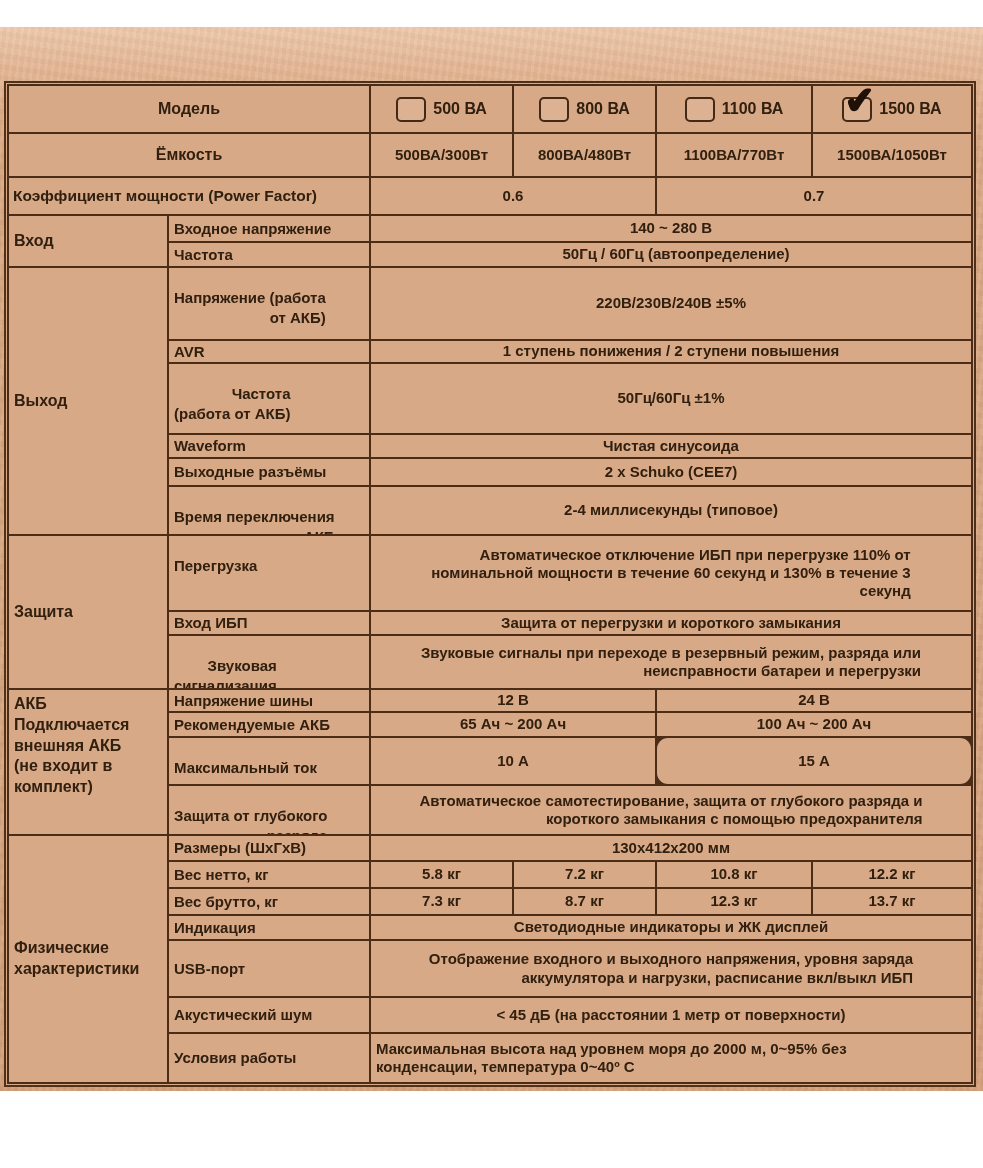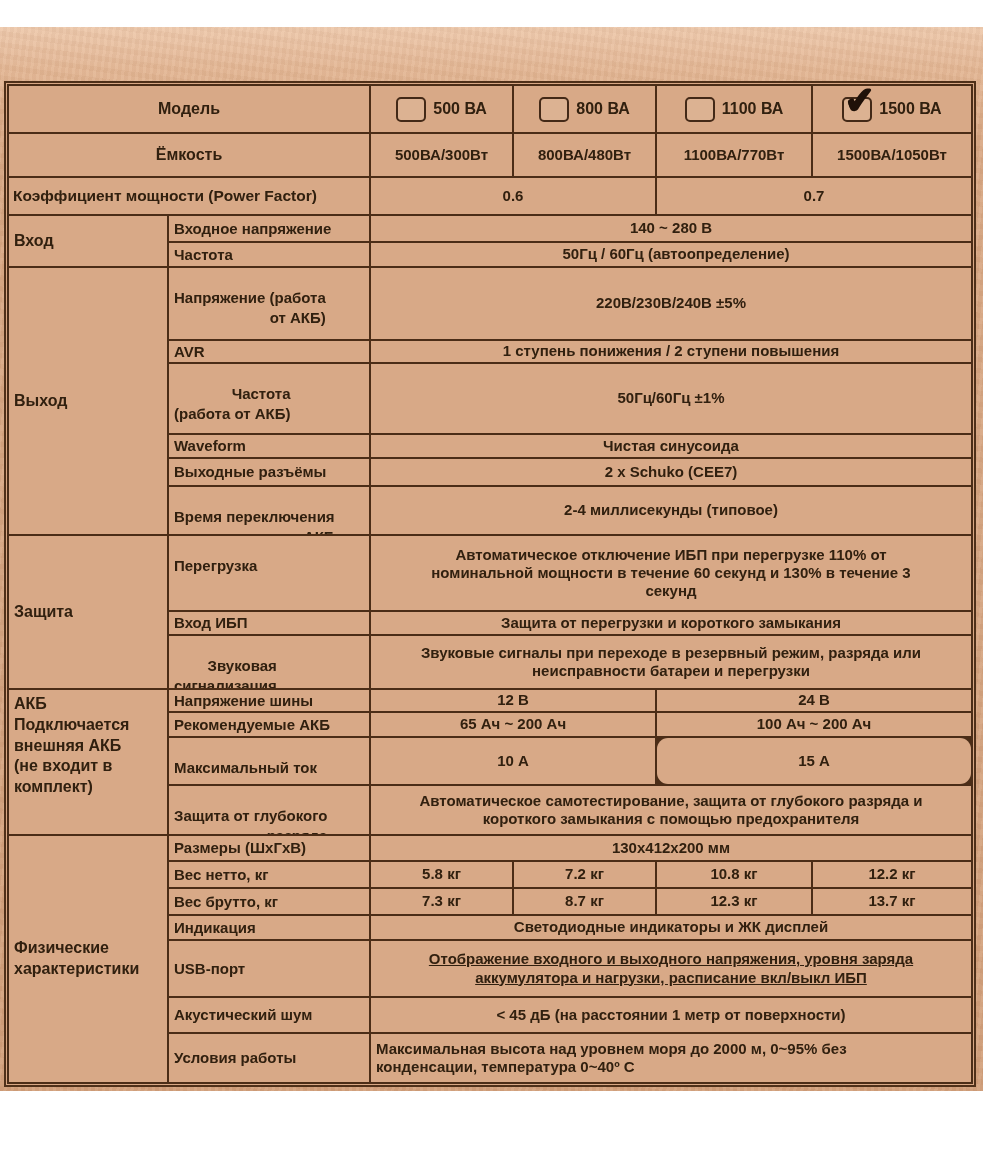--- a/index.html
+++ b/index.html
@@ -32,21 +32,21 @@
   .cell{
     background:#d8a987;
     display:flex;flex-direction:column;justify-content:center;
     padding:2px 5px;
     font-weight:700;
     font-size:15px;line-height:1.22;
     white-space:pre-line;
     box-sizing:border-box;
     overflow:hidden;
   }
-  .center{align-items:center;text-align:center;}
+  .center{align-items:center;text-align:right;}
   .left{align-items:flex-start;text-align:left;}
   .vtop{justify-content:flex-start;padding-top:4px;}
   .header-label{font-size:16px;}
   .pf-label{font-size:15.5px;padding-left:4px;}
   .section-label{font-size:16px;line-height:1.3;}
   .param{font-size:15px;line-height:1.3;justify-content:center;}
   .param.tall{justify-content:flex-start;padding-top:20px;text-align:right;}
   .model-cell{flex-direction:row;align-items:center;justify-content:center;gap:7px;font-size:16px;}
   .checkbox{
     position:relative;width:30px;height:25px;flex:0 0 30px;
@@ -141,20 +141,20 @@
     <div class="cell center value" style="grid-area: 20 / 5 / auto / span 1;">10.8 кг</div>
     <div class="cell center value" style="grid-area: 20 / 6 / auto / span 1;">12.2 кг</div>
     <div class="cell left param" style="grid-area: 21 / 2;">Вес брутто, кг</div>
     <div class="cell center value" style="grid-area: 21 / 3 / auto / span 1;">7.3 кг</div>
     <div class="cell center value" style="grid-area: 21 / 4 / auto / span 1;">8.7 кг</div>
     <div class="cell center value" style="grid-area: 21 / 5 / auto / span 1;">12.3 кг</div>
     <div class="cell center value" style="grid-area: 21 / 6 / auto / span 1;">13.7 кг</div>
     <div class="cell left param" style="grid-area: 22 / 2;">Индикация</div>
     <div class="cell center value" style="grid-area: 22 / 3 / auto / span 4;">Светодиодные индикаторы и ЖК дисплей</div>
     <div class="cell left param" style="grid-area: 23 / 2;">USB-порт</div>
-    <div class="cell center value" style="grid-area: 23 / 3 / auto / span 4; text-decoration: underline;">Отображение входного и выходного напряжения, уровня заряда
+    <div class="cell center value" style="grid-area: 23 / 3 / auto / span 4;">Отображение входного и выходного напряжения, уровня заряда
 аккумулятора и нагрузки, расписание вкл/выкл ИБП</div>
     <div class="cell left param" style="grid-area: 24 / 2;">Акустический шум</div>
     <div class="cell center value" style="grid-area: 24 / 3 / auto / span 4;">&lt; 45 дБ (на расстоянии 1 метр от поверхности)</div>
     <div class="cell left param" style="grid-area: 25 / 2;">Условия работы</div>
     <div class="cell left value" style="grid-area: 25 / 3 / auto / span 4;">Максимальная высота над уровнем моря до 2000 м, 0~95% без
 конденсации, температура 0~40º С</div>
   </div>
 
 </body></html>

